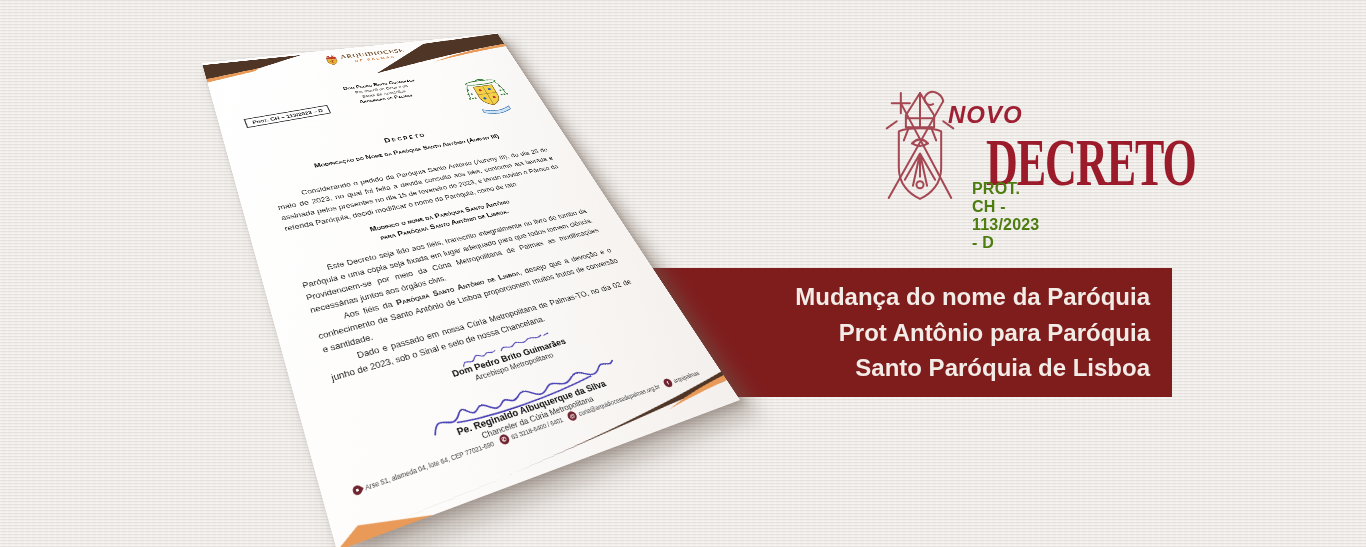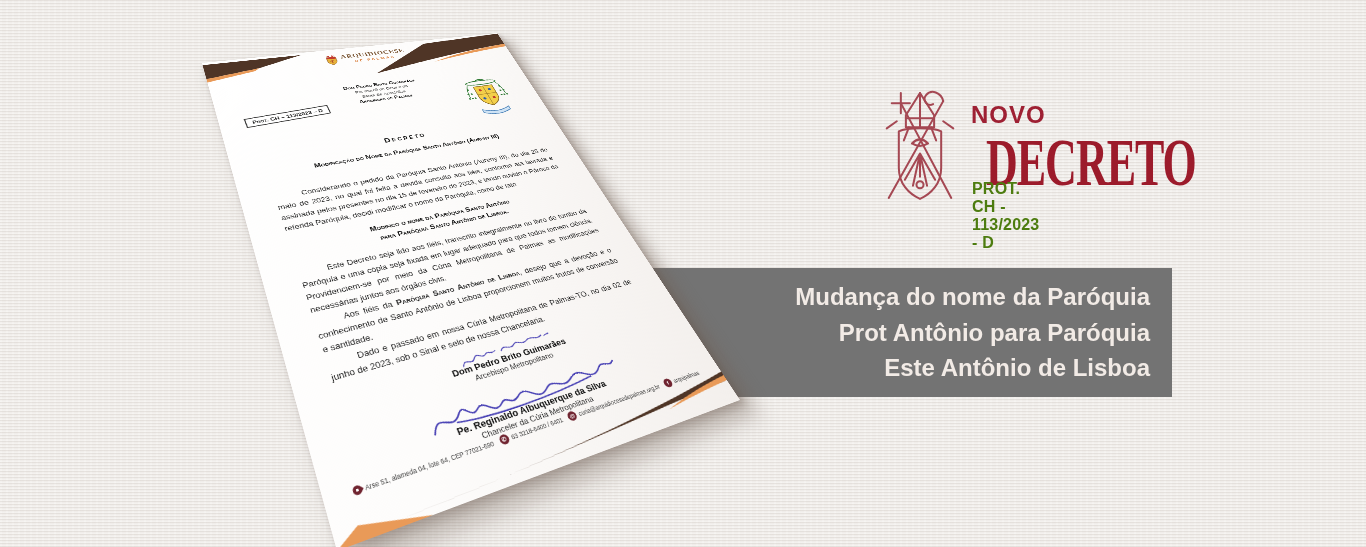--- a/index.html
+++ b/index.html
@@ -9,26 +9,26 @@
     background-color:#f0edea;
     background-image:
       repeating-linear-gradient(0deg, rgba(198,190,183,0.28) 0px, rgba(198,190,183,0.28) 1px, rgba(255,255,255,0.25) 1px, rgba(255,255,255,0.25) 2px, transparent 2px, transparent 3px),
       repeating-linear-gradient(90deg, rgba(255,255,255,0.20) 0px, rgba(255,255,255,0.20) 2px, transparent 2px, transparent 6px);
   }
   .stage{position:relative;width:1366px;height:547px;}
 
   
   .promo{position:absolute;left:0;top:0;z-index:1;}
   .promo-emblem{position:absolute;left:878px;top:87px;}
-  .promo-kicker{position:absolute;left:971px;top:101px;font-size:24px;font-weight:bold;letter-spacing:1px;color:#9e2033;}
+  .promo-kicker{position:absolute;left:948px;top:101px;font-size:24px;font-weight:bold;letter-spacing:1px;color:#9e2033;font-style:italic;}
   .promo-title{position:absolute;left:986px;top:129px;font-family:"Liberation Serif",serif;font-weight:bold;font-size:44px;line-height:44px;letter-spacing:-1px;color:#9c1b2b;transform:scaleY(1.55);transform-origin:0 0;}
   .promo-prot{position:absolute;left:972px;top:180px;font-size:16px;font-weight:bold;letter-spacing:.2px;color:#4d7c0f;}
 
   
-  .banner{position:absolute;left:600px;top:268px;width:572px;height:129px;background:#737373;z-index:2;}
+  .banner{position:absolute;left:600px;top:268px;width:572px;height:129px;background:#7f1d1d;z-index:2;}
   .banner-text{position:absolute;right:22px;top:11px;text-align:right;color:#f2ebe6;font-weight:bold;font-size:24px;line-height:35.5px;}
 
   
   .paper{
     position:absolute;left:0;top:0;width:600px;height:848px;z-index:3;
     transform:matrix3d(0.6373,-0.040333,0,0.00029303, 0.010566,0.332465,0,-0.00044104, 0,0,1,0, 202,63,0,1);
     transform-origin:0 0;
     background:linear-gradient(112deg,#ffffff 0%,#fdfcfb 48%,#f3efec 100%);
     box-shadow:16px 22px 30px rgba(110,95,85,.45), 4px 6px 10px rgba(80,60,50,.22);
     color:#222;
@@ -86,21 +86,21 @@
     </svg>
     <div class="promo-kicker">NOVO</div>
     <div class="promo-title">DECRETO</div>
     <div class="promo-prot">PROT. CH - 113/2023 - D</div>
   </div>
 
   <div class="banner">
     <div class="banner-text">
       <div>Mudança do nome da Paróquia</div>
       <div>Prot Antônio para Paróquia</div>
-      <div>Este Antônio de Lisboa</div>
+      <div>Santo Paróquia de Lisboa</div>
     </div>
   </div>
 
   <div class="paper">
 
     <svg class="hdr-art" width="600" height="100" viewBox="0 0 600 100">
       <path d="M0,6 L178,6 L96,30 L0,44 Z" fill="#4f3526"></path>
       <path d="M0,44 L96,30 L86,37 L0,53 Z" fill="#e99a58"></path>
       <path d="M600,2 L600,36 C520,42 420,58 305,80 L428,10 Z" fill="#4f3526"></path>
       <path d="M600,36 L600,44 C540,48 478,58 430,66 C488,48 540,42 600,36 Z" fill="#e99a58"></path>

